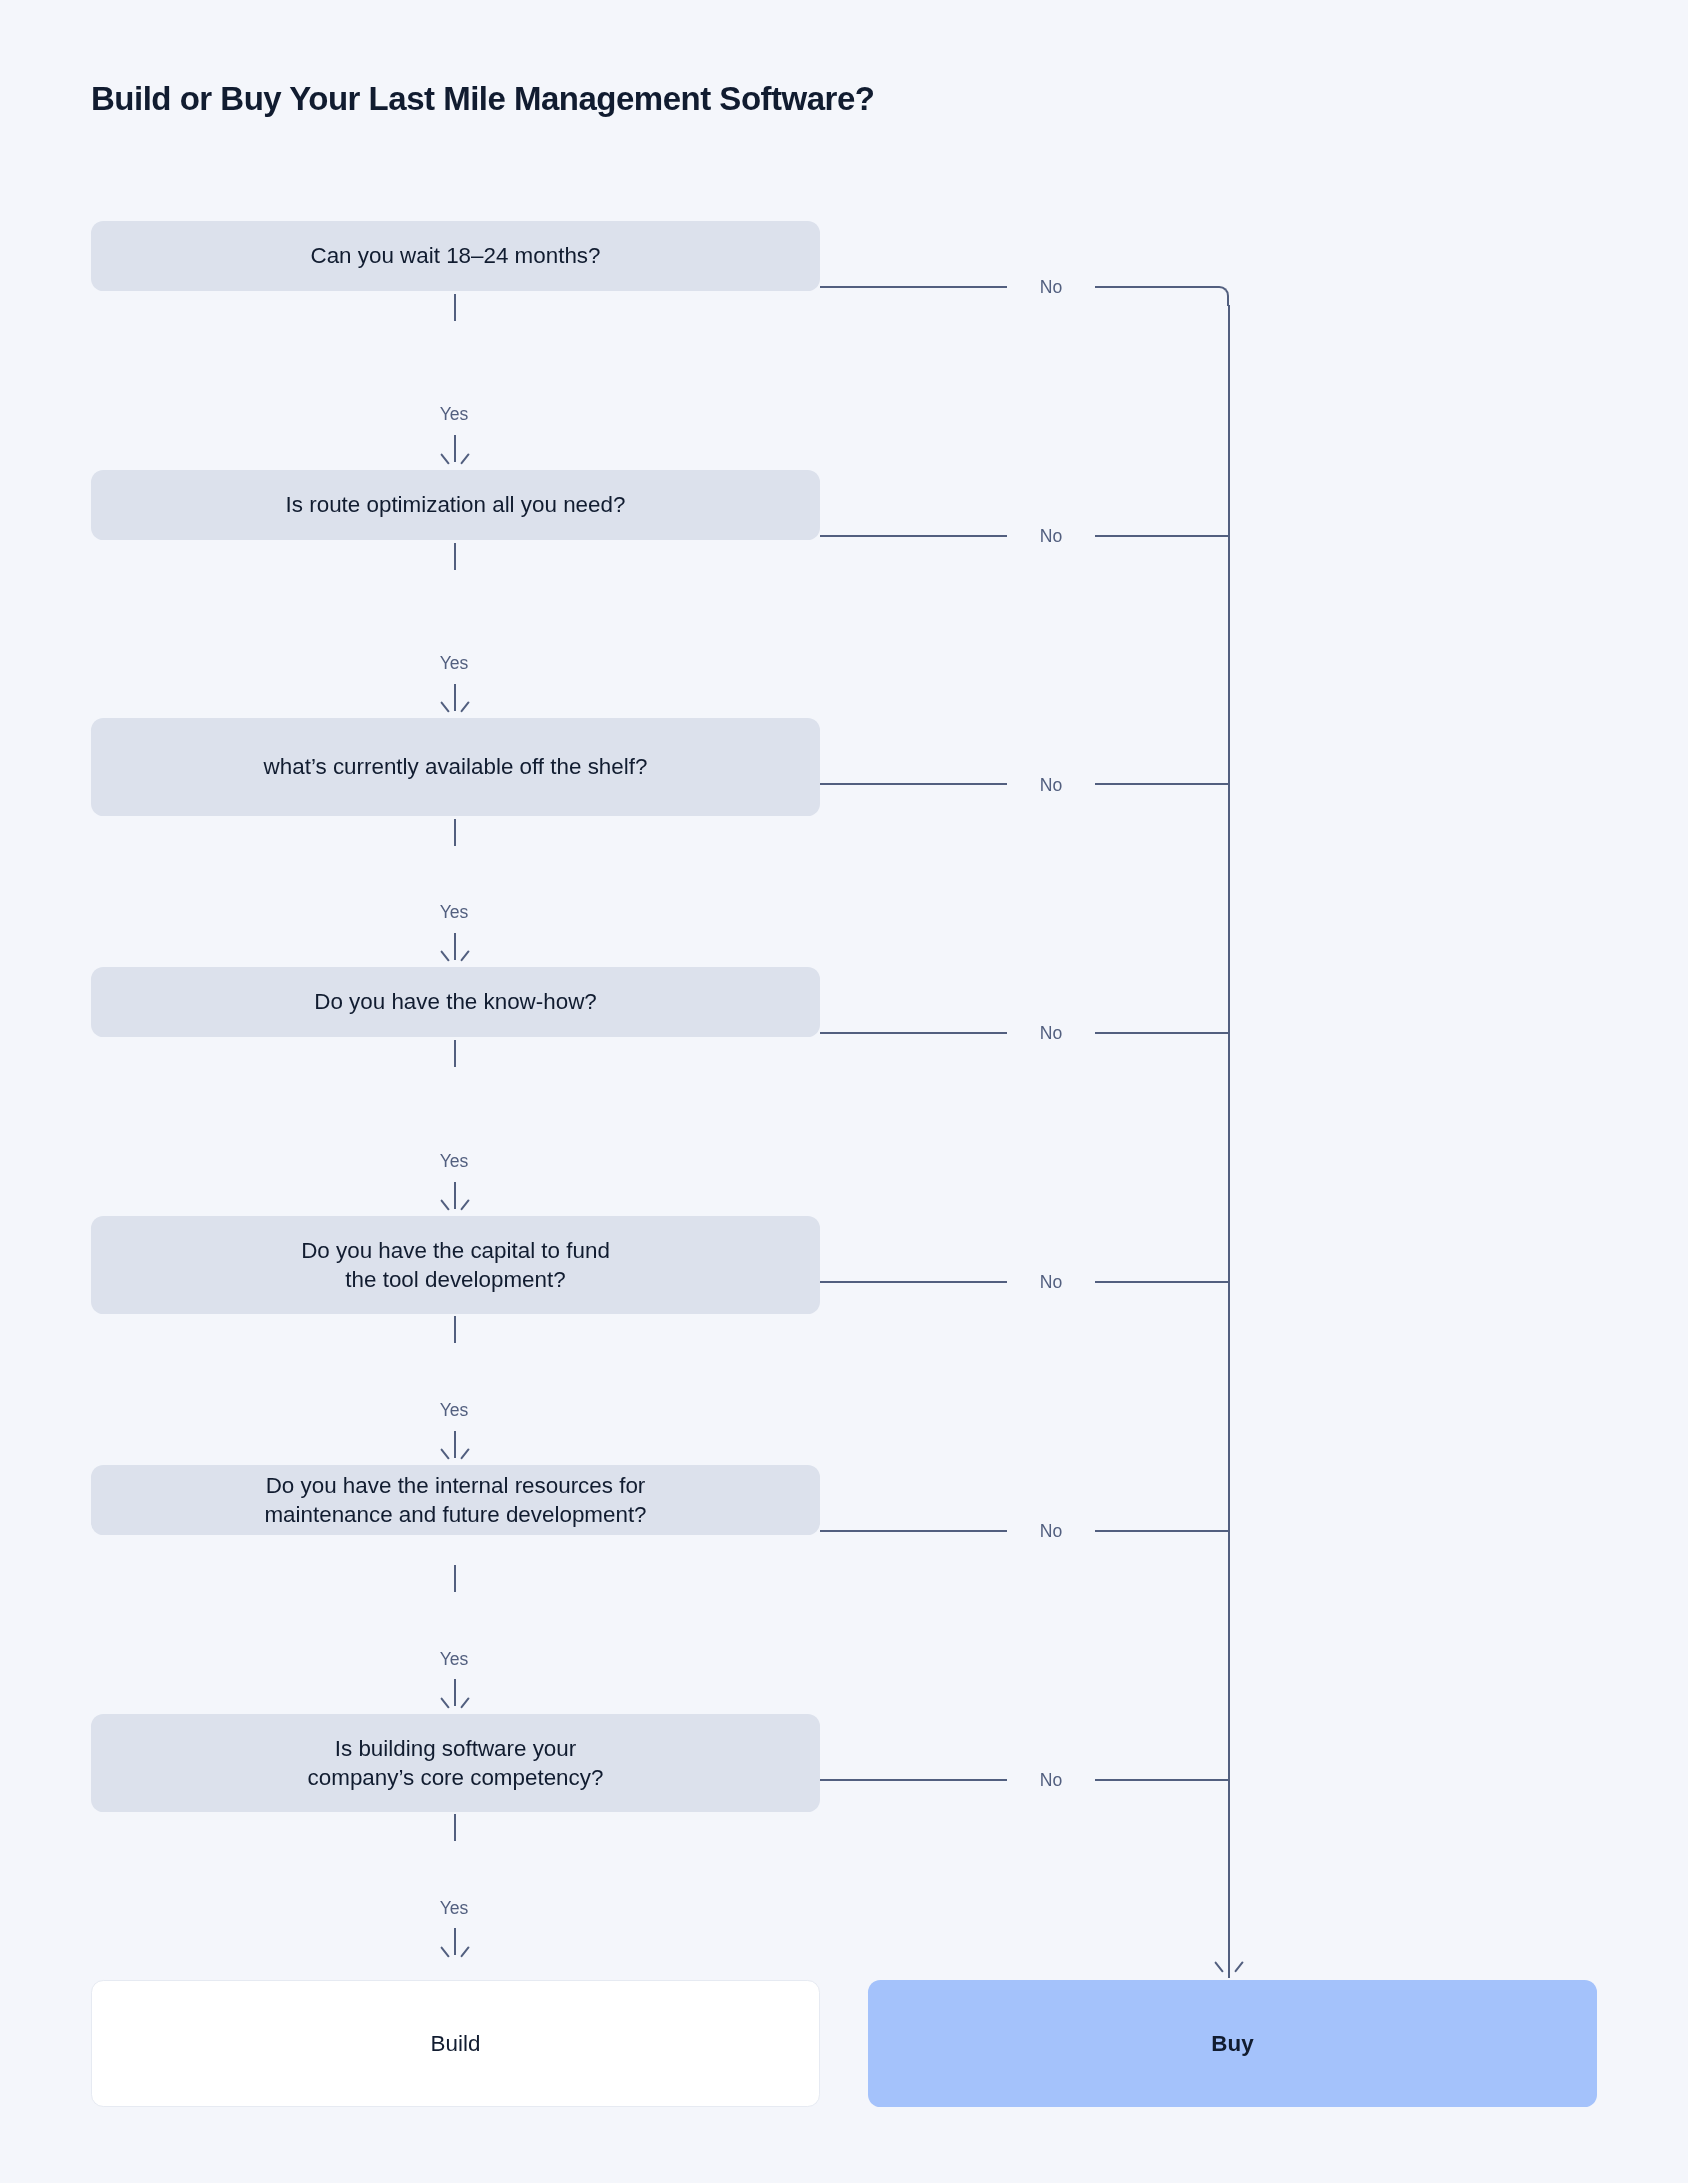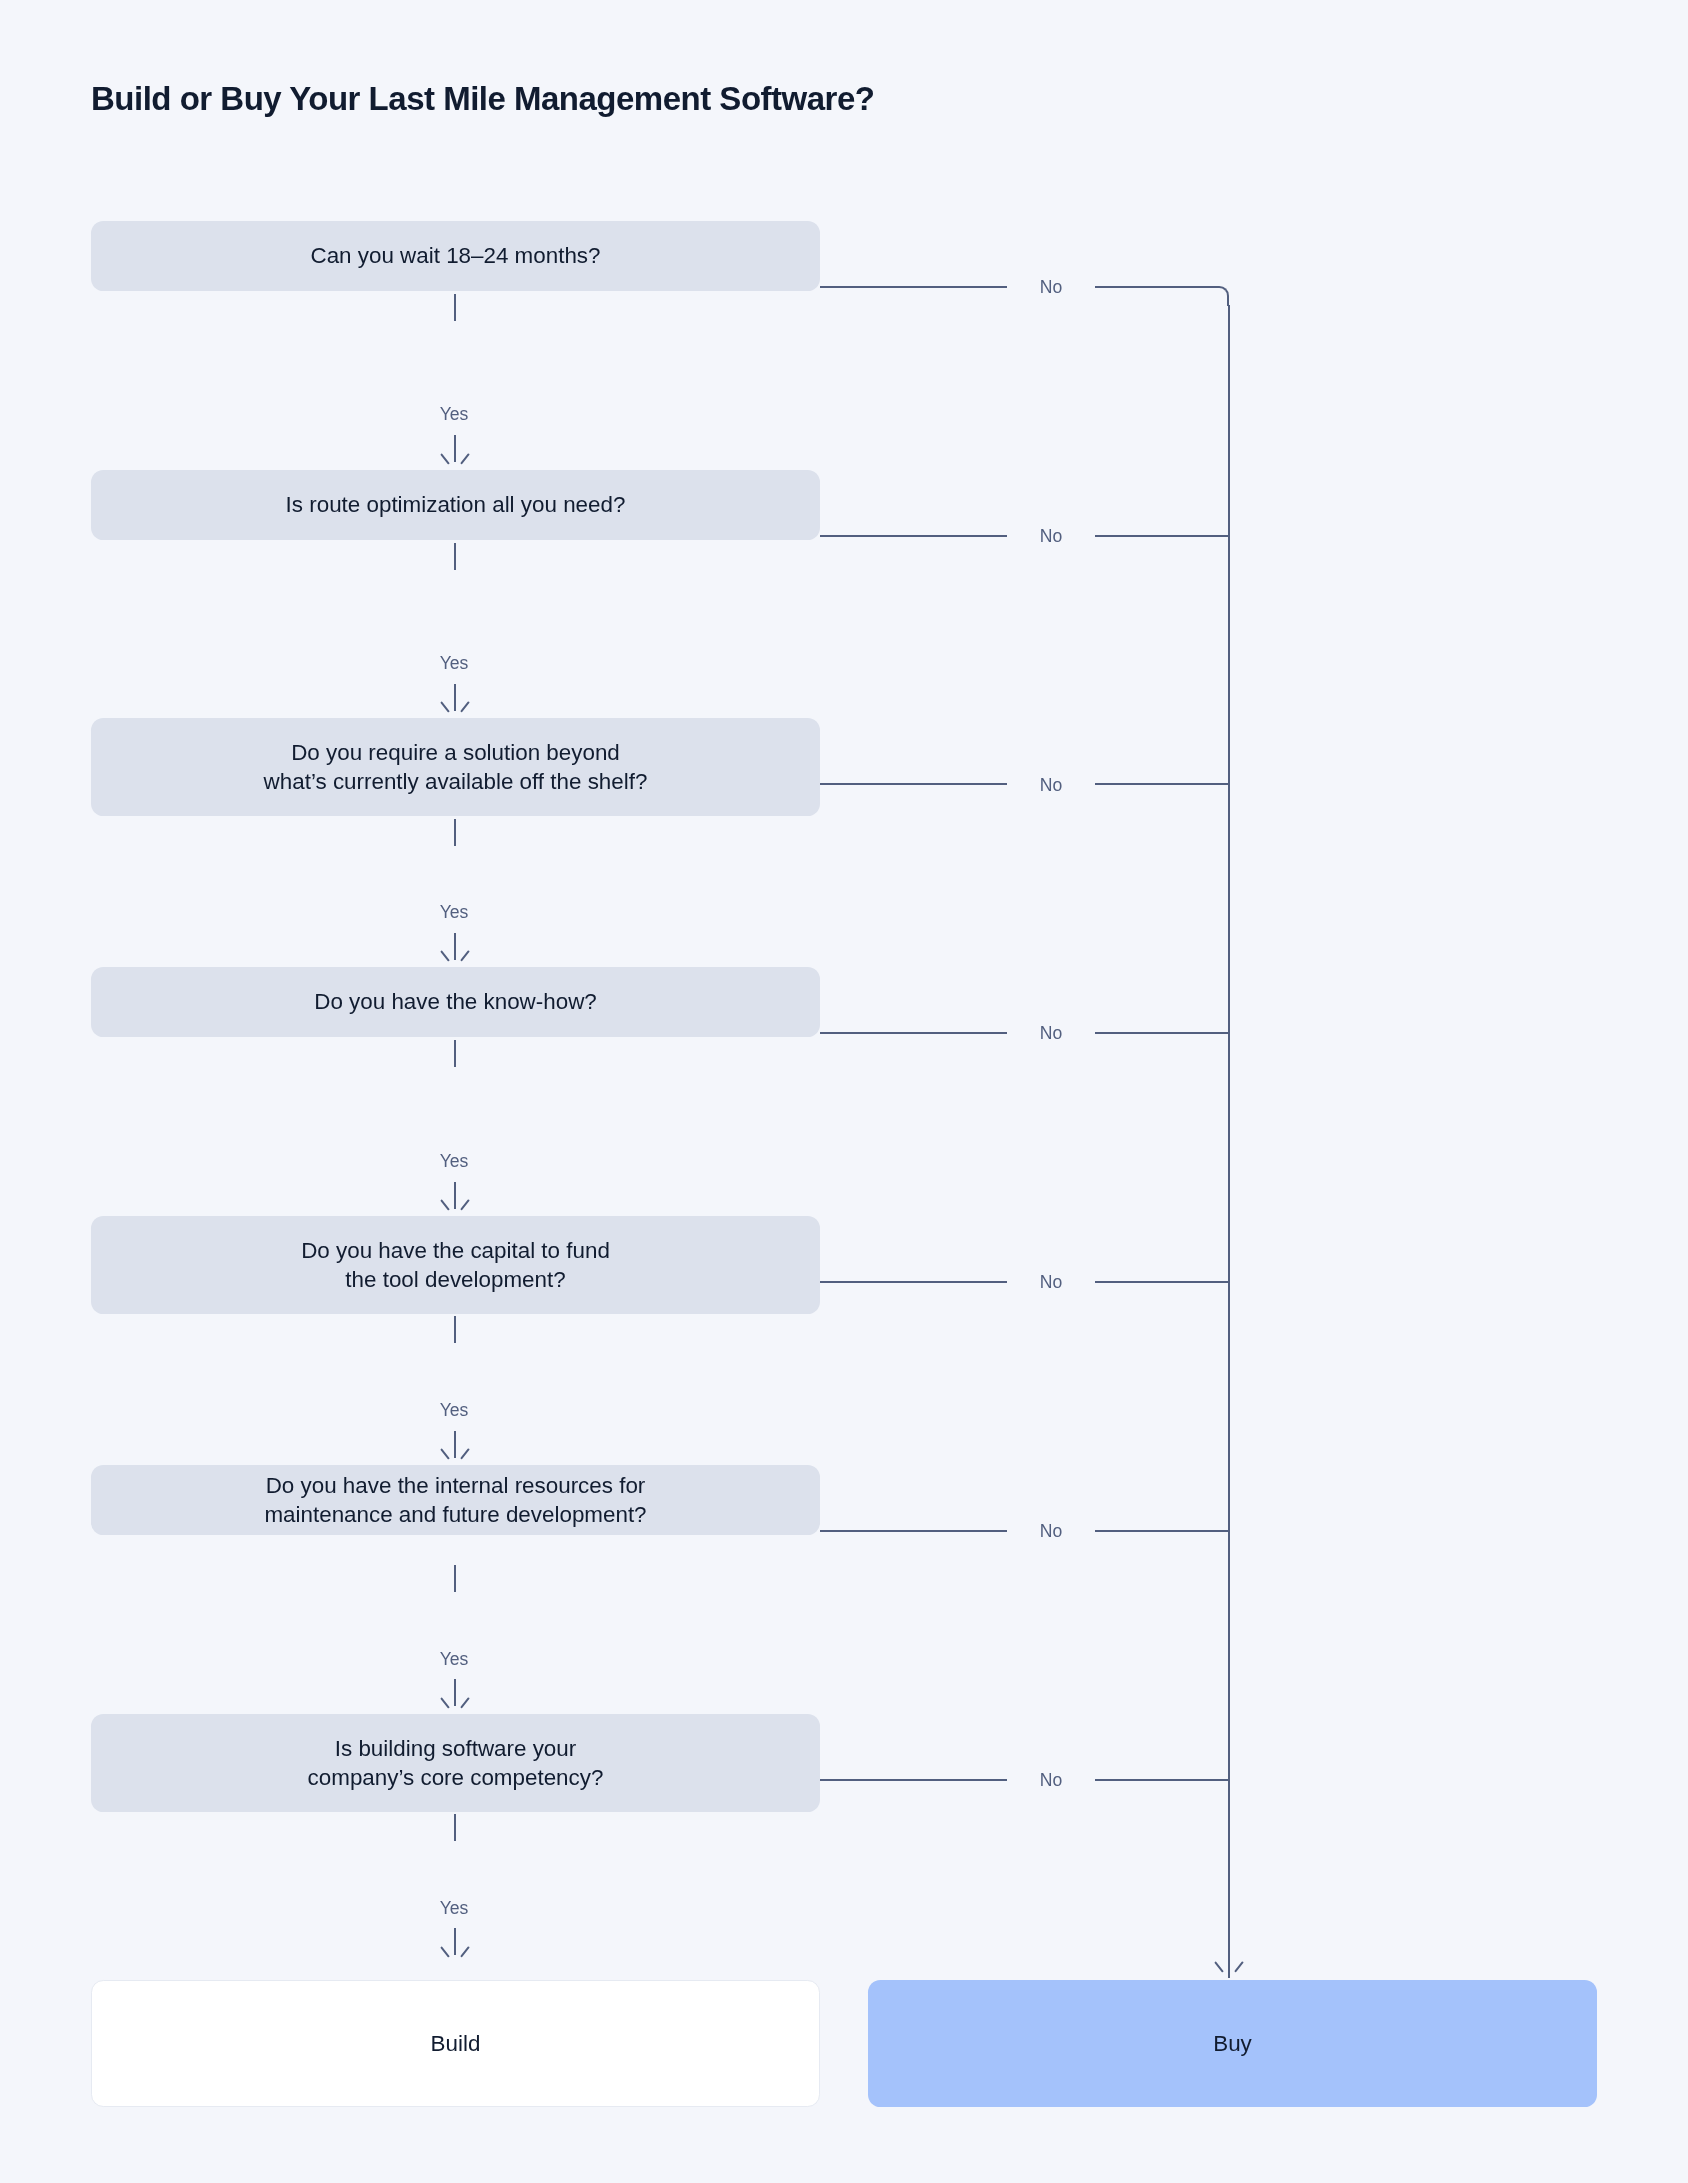--- a/index.html
+++ b/index.html
@@ -73,20 +73,21 @@
     left: 91px;
     width: 729px;
     background: #ffffff;
     border: 1.3px solid #e6eaf2;
     text-align: center;
   }
   .terminal-buy {
     left: 868px;
     width: 729px;
     background: #a4c2fb;
+    font-weight: bold;
   }
 
   
   .vline {
     position: absolute;
     width: 2.2px;
     background: #525f7f;
   }
   .hline {
     position: absolute;
@@ -157,21 +158,20 @@
     <div class="vline" style="left:454px; top:543px; height:27px;"></div>
     <div class="edge-label" style="left:410px; top:653px; width:88px;">Yes</div>
     <div class="vline" style="left:454px; top:684px; height:27px;"></div>
     <div class="arrowhead" style="left:446px; top:699px;"></div>
     <div class="hline" style="left:820px; top:535px; width:187px;"></div>
     <div class="edge-label" style="left:1007px; top:526px; width:88px;">No</div>
     <div class="hline" style="left:1095px; top:535px; width:135px;"></div>
 
     <div class="node" style="top:718px;height:98px;">
       <div class="node-text">
-        <div>Do you require a solution beyond</div>
         <div>what’s currently available off the shelf?</div>
       </div>
     </div>
     <div class="vline" style="left:454px; top:819px; height:27px;"></div>
     <div class="edge-label" style="left:410px; top:902px; width:88px;">Yes</div>
     <div class="vline" style="left:454px; top:933px; height:27px;"></div>
     <div class="arrowhead" style="left:446px; top:948px;"></div>
     <div class="hline" style="left:820px; top:783px; width:187px;"></div>
     <div class="edge-label" style="left:1007px; top:775px; width:88px;">No</div>
     <div class="hline" style="left:1095px; top:783px; width:135px;"></div>

